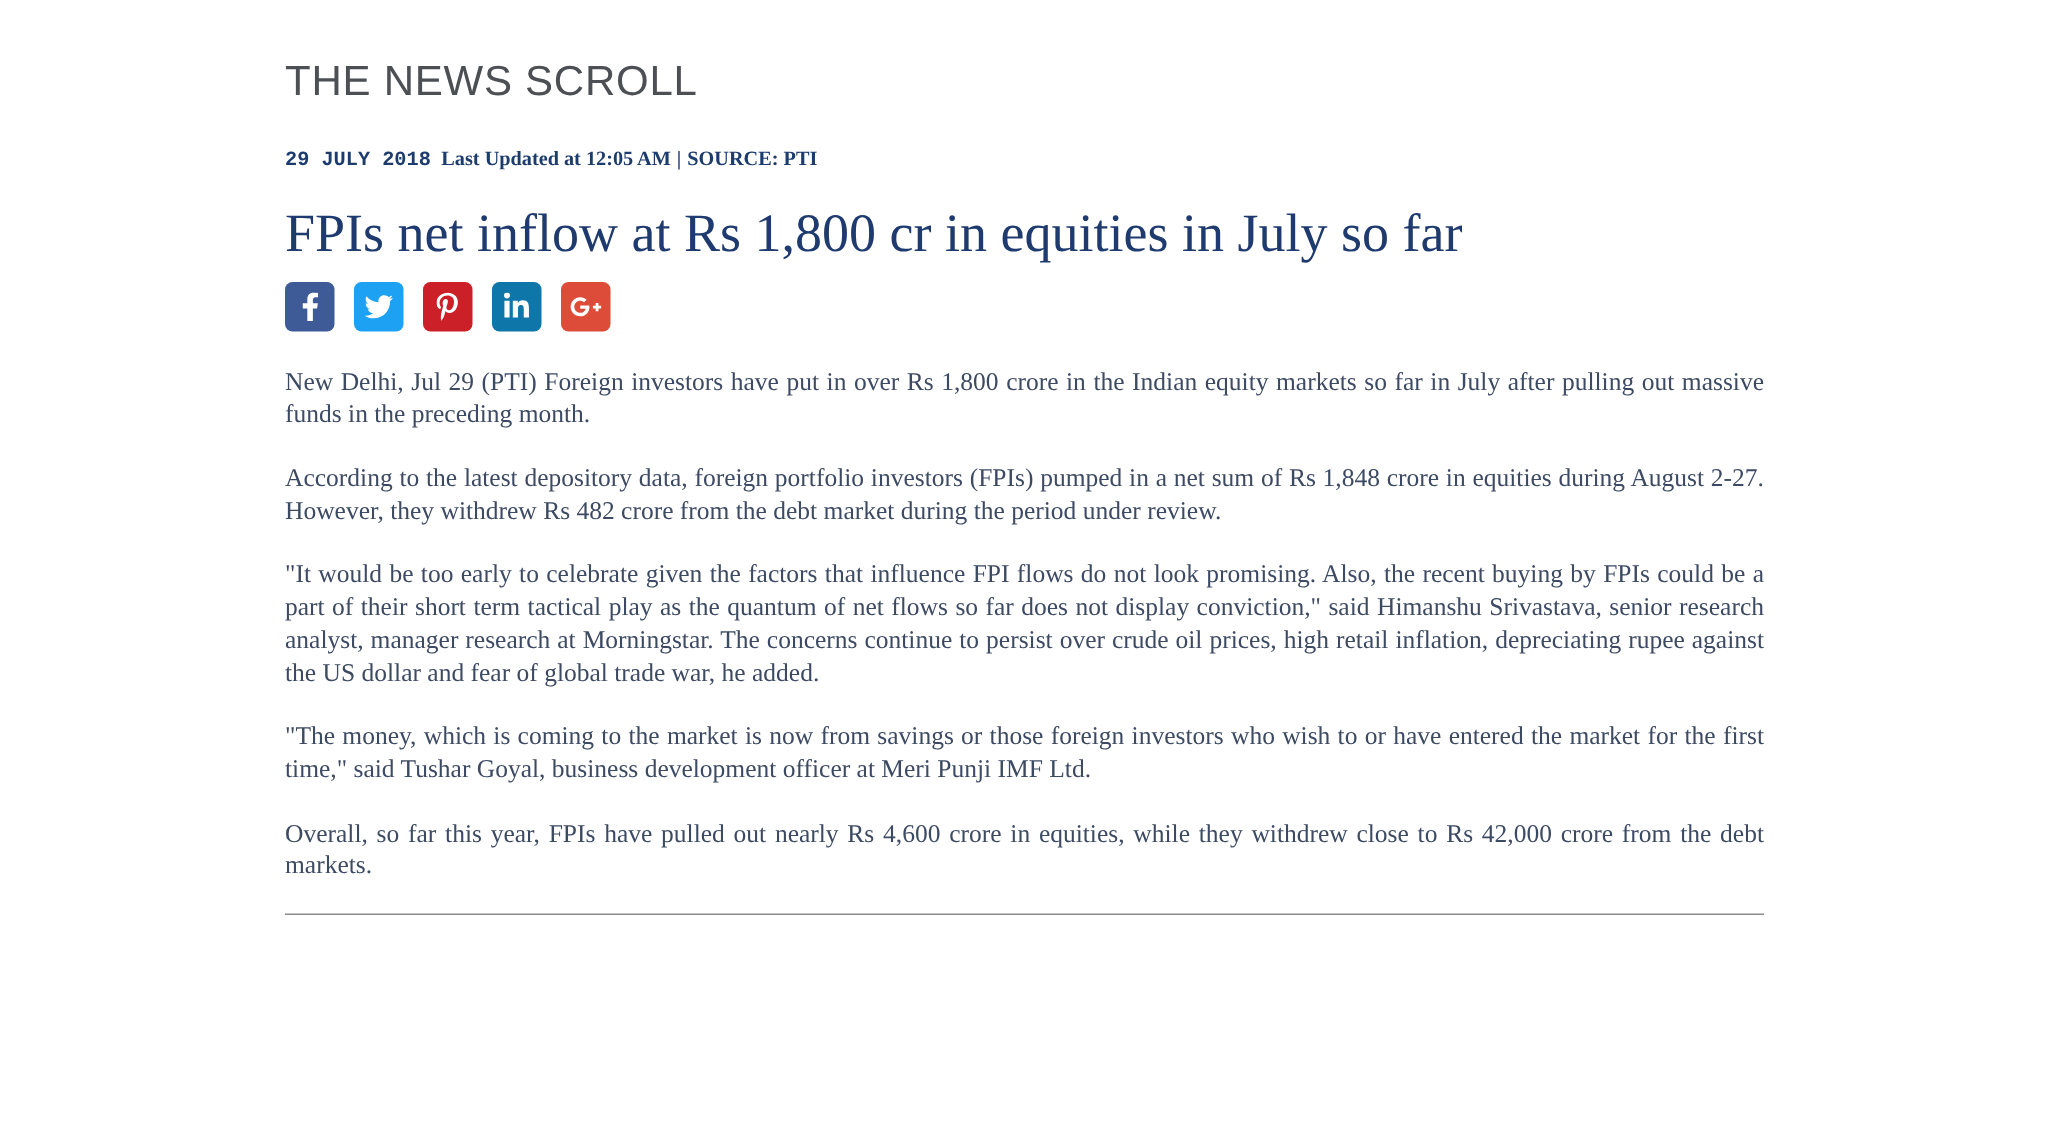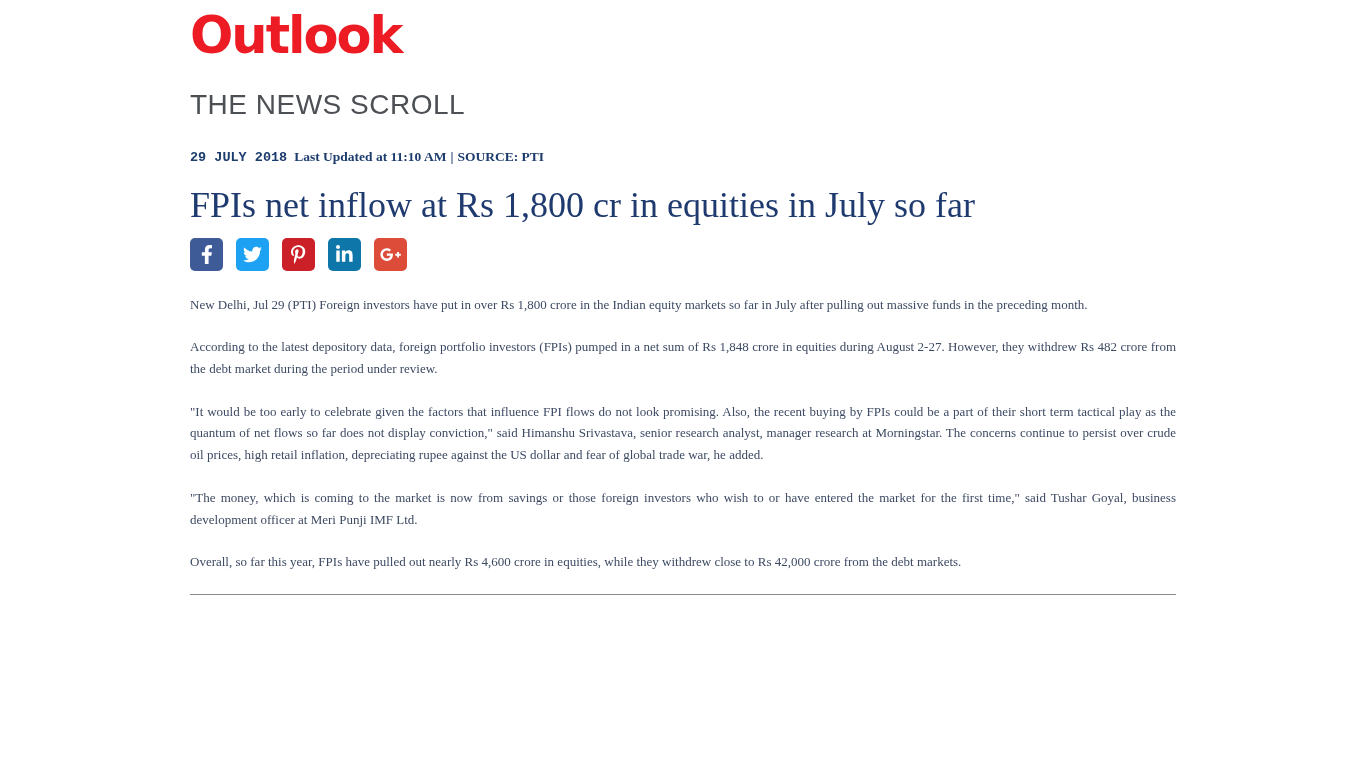--- a/index.html
+++ b/index.html
@@ -62,21 +62,21 @@
     align-items: center;
     justify-content: center;
     cursor: pointer;
     flex: 0 0 auto;
   }
   .social-btn svg { height: 19px; fill: #ffffff; display: block; }
   .social-btn svg.wide { height: 17px; }
   .article { margin-top: 23px; }
   .article p {
     margin: 0 0 21px 0;
-    font-size: 13px;
+    font-size: 17px;
     line-height: 21.7px;
     color: #3d4a63;
     text-align: justify;
   }
   .divider {
     border: none;
     border-top: 1px solid #8a8a8a;
     margin: 21px 0 12px 0;
   }
   .disclaimer {
@@ -85,25 +85,24 @@
     color: #3d4a63;
     text-align: justify;
   }
   .disclaimer strong { font-weight: bold; }
 </style>
 </head>
 <body>
 
 <div class="container">
 
-  <div class="logo" style="color: rgb(237, 28, 36);">Outlook</div>
 
   <div class="section-title">THE NEWS SCROLL</div>
 
-  <div class="dateline"><span class="gap">29 JULY 2018</span><span>Last Updated at 11:10 AM</span><span class="sep">|</span><span>SOURCE: PTI</span></div>
+  <div class="dateline"><span class="gap">29 JULY 2018</span><span>Last Updated at 12:05 AM</span><span class="sep">|</span><span>SOURCE: PTI</span></div>
 
   <h1 class="headline">FPIs net inflow at Rs 1,800 cr in equities in July so far</h1>
 
   <div class="social-row">
 
     <a class="social-btn" style="background-color: rgb(62, 91, 152);">
       <svg viewBox="0 0 320 512" xmlns="http://www.w3.org/2000/svg">
           <path d="M279.14 288l14.22-92.66h-88.91v-60.13c0-25.35 12.42-50.06 52.24-50.06h40.42V6.26S260.43 0 225.36 0c-73.22 0-121.08 44.38-121.08 124.72v70.62H22.89V288h81.39v224h100.17V288z"></path>
         </svg>
     </a>

